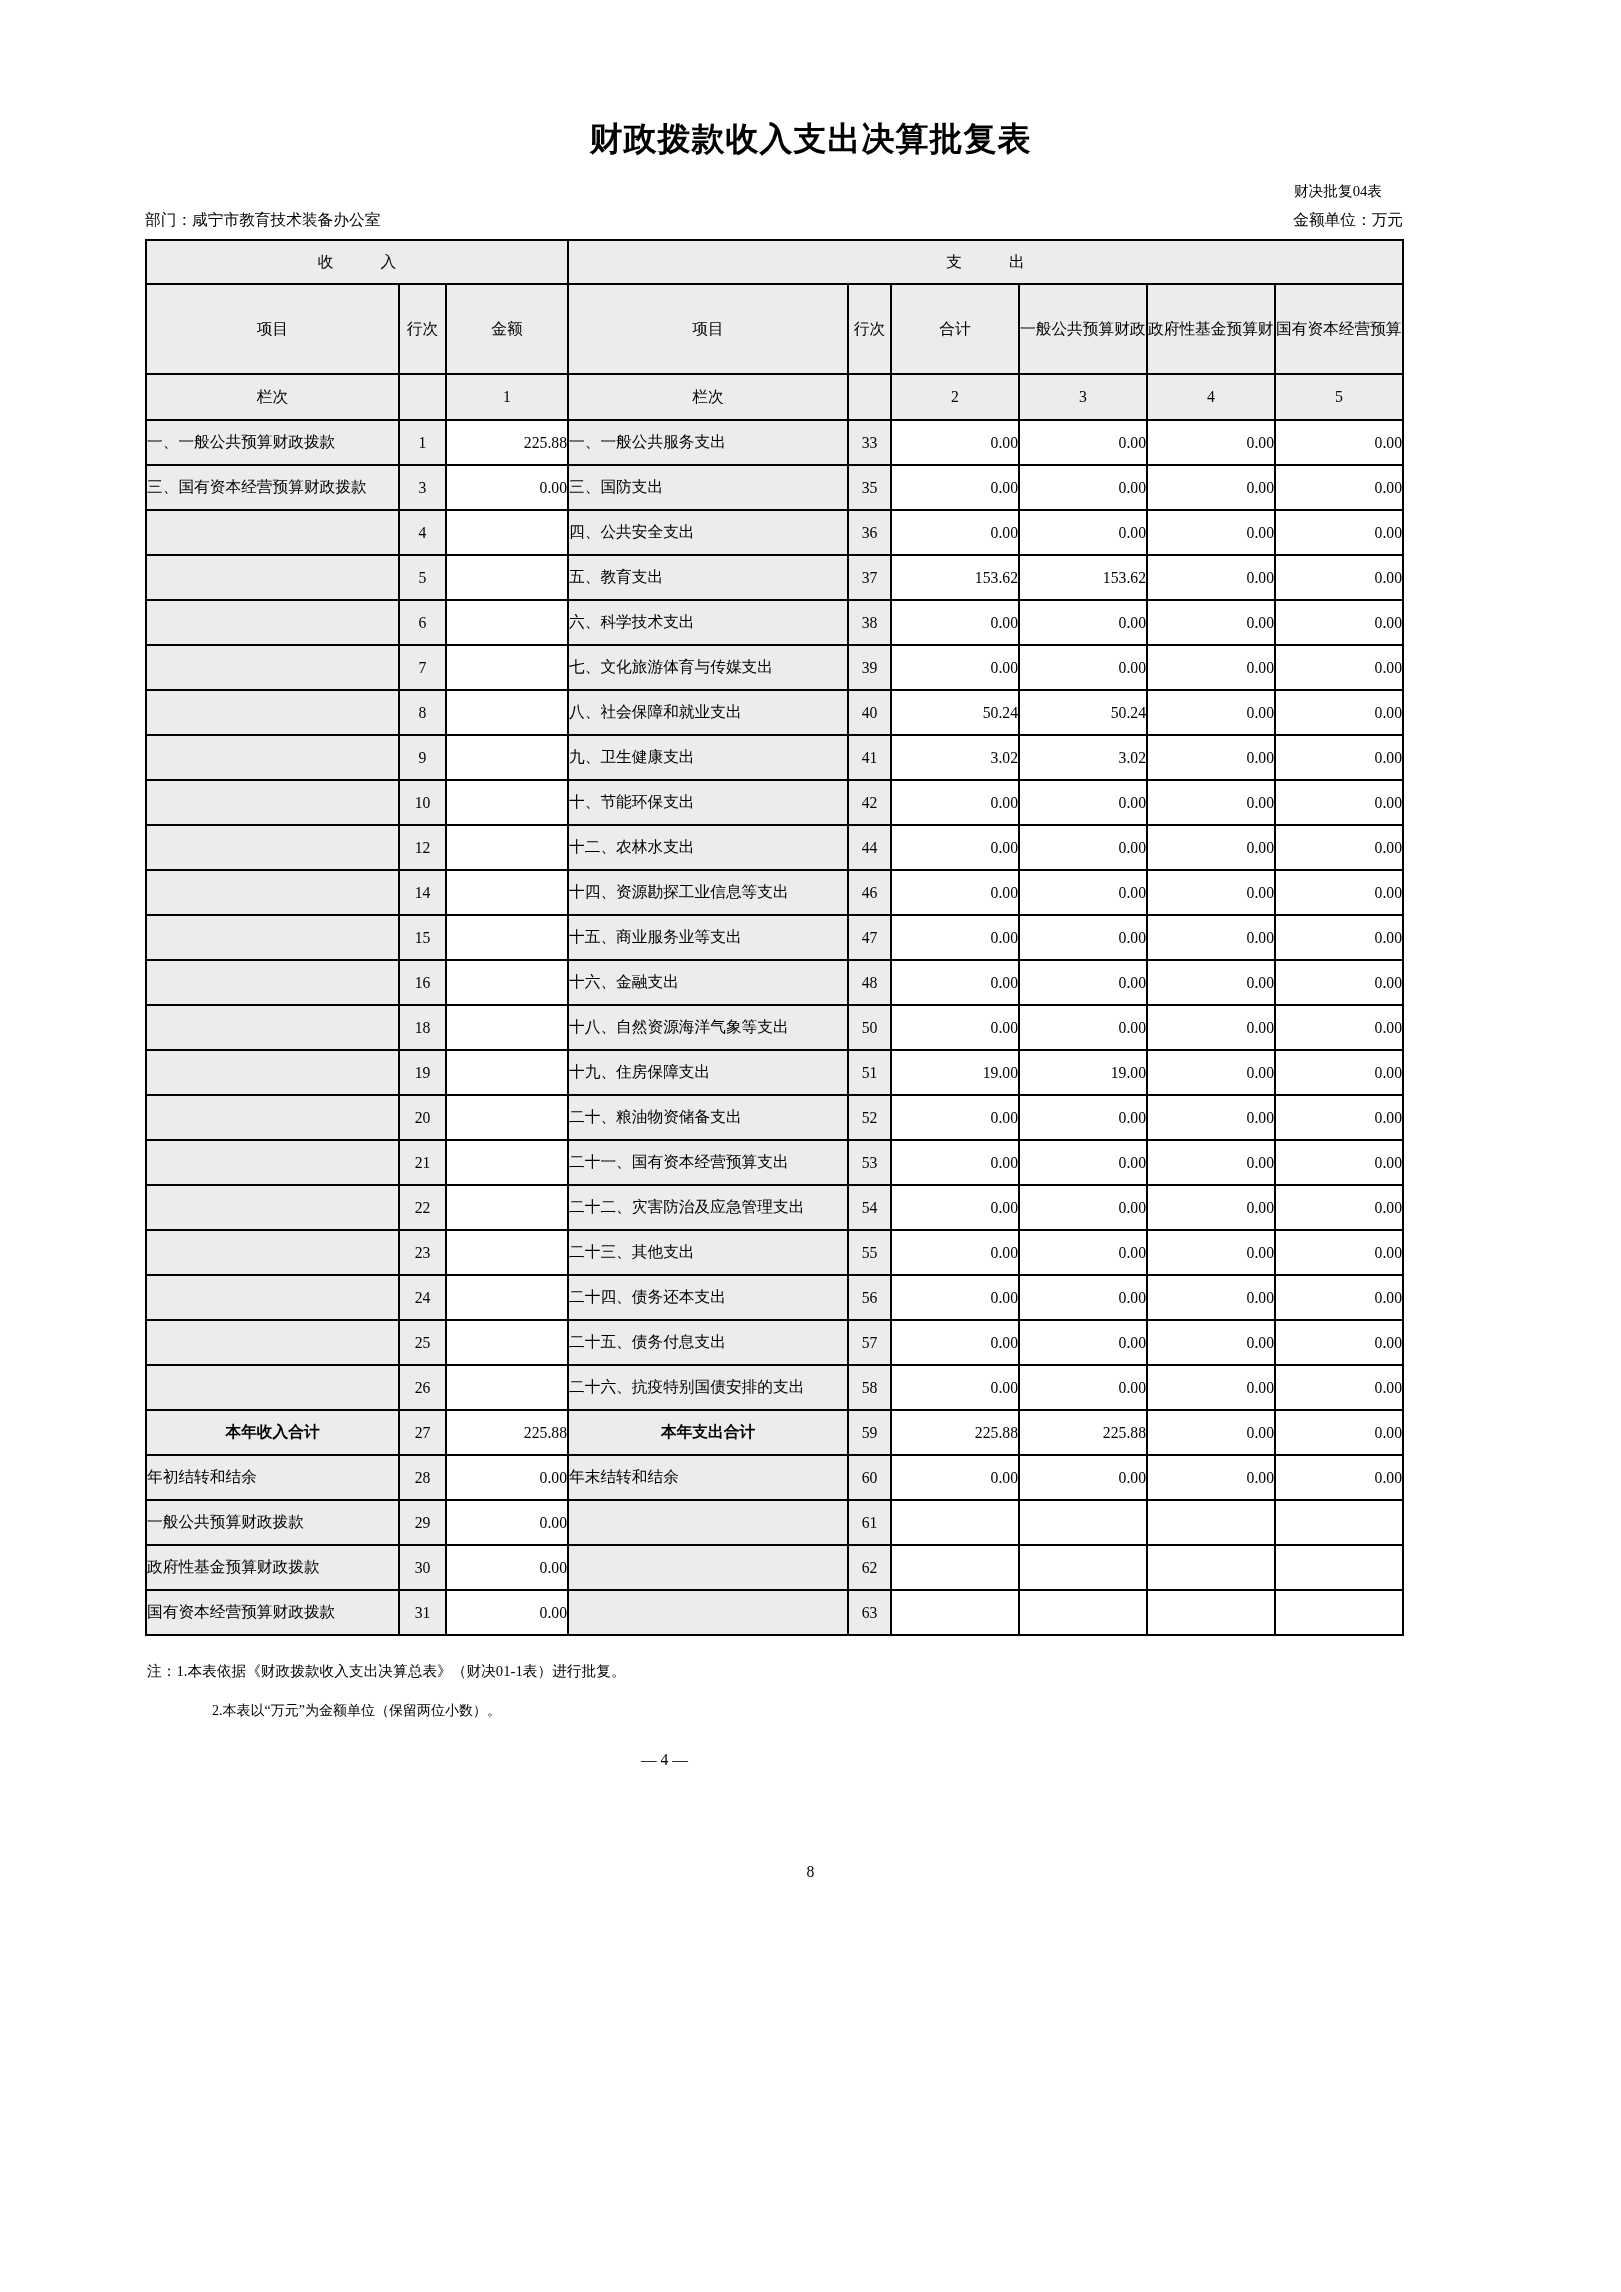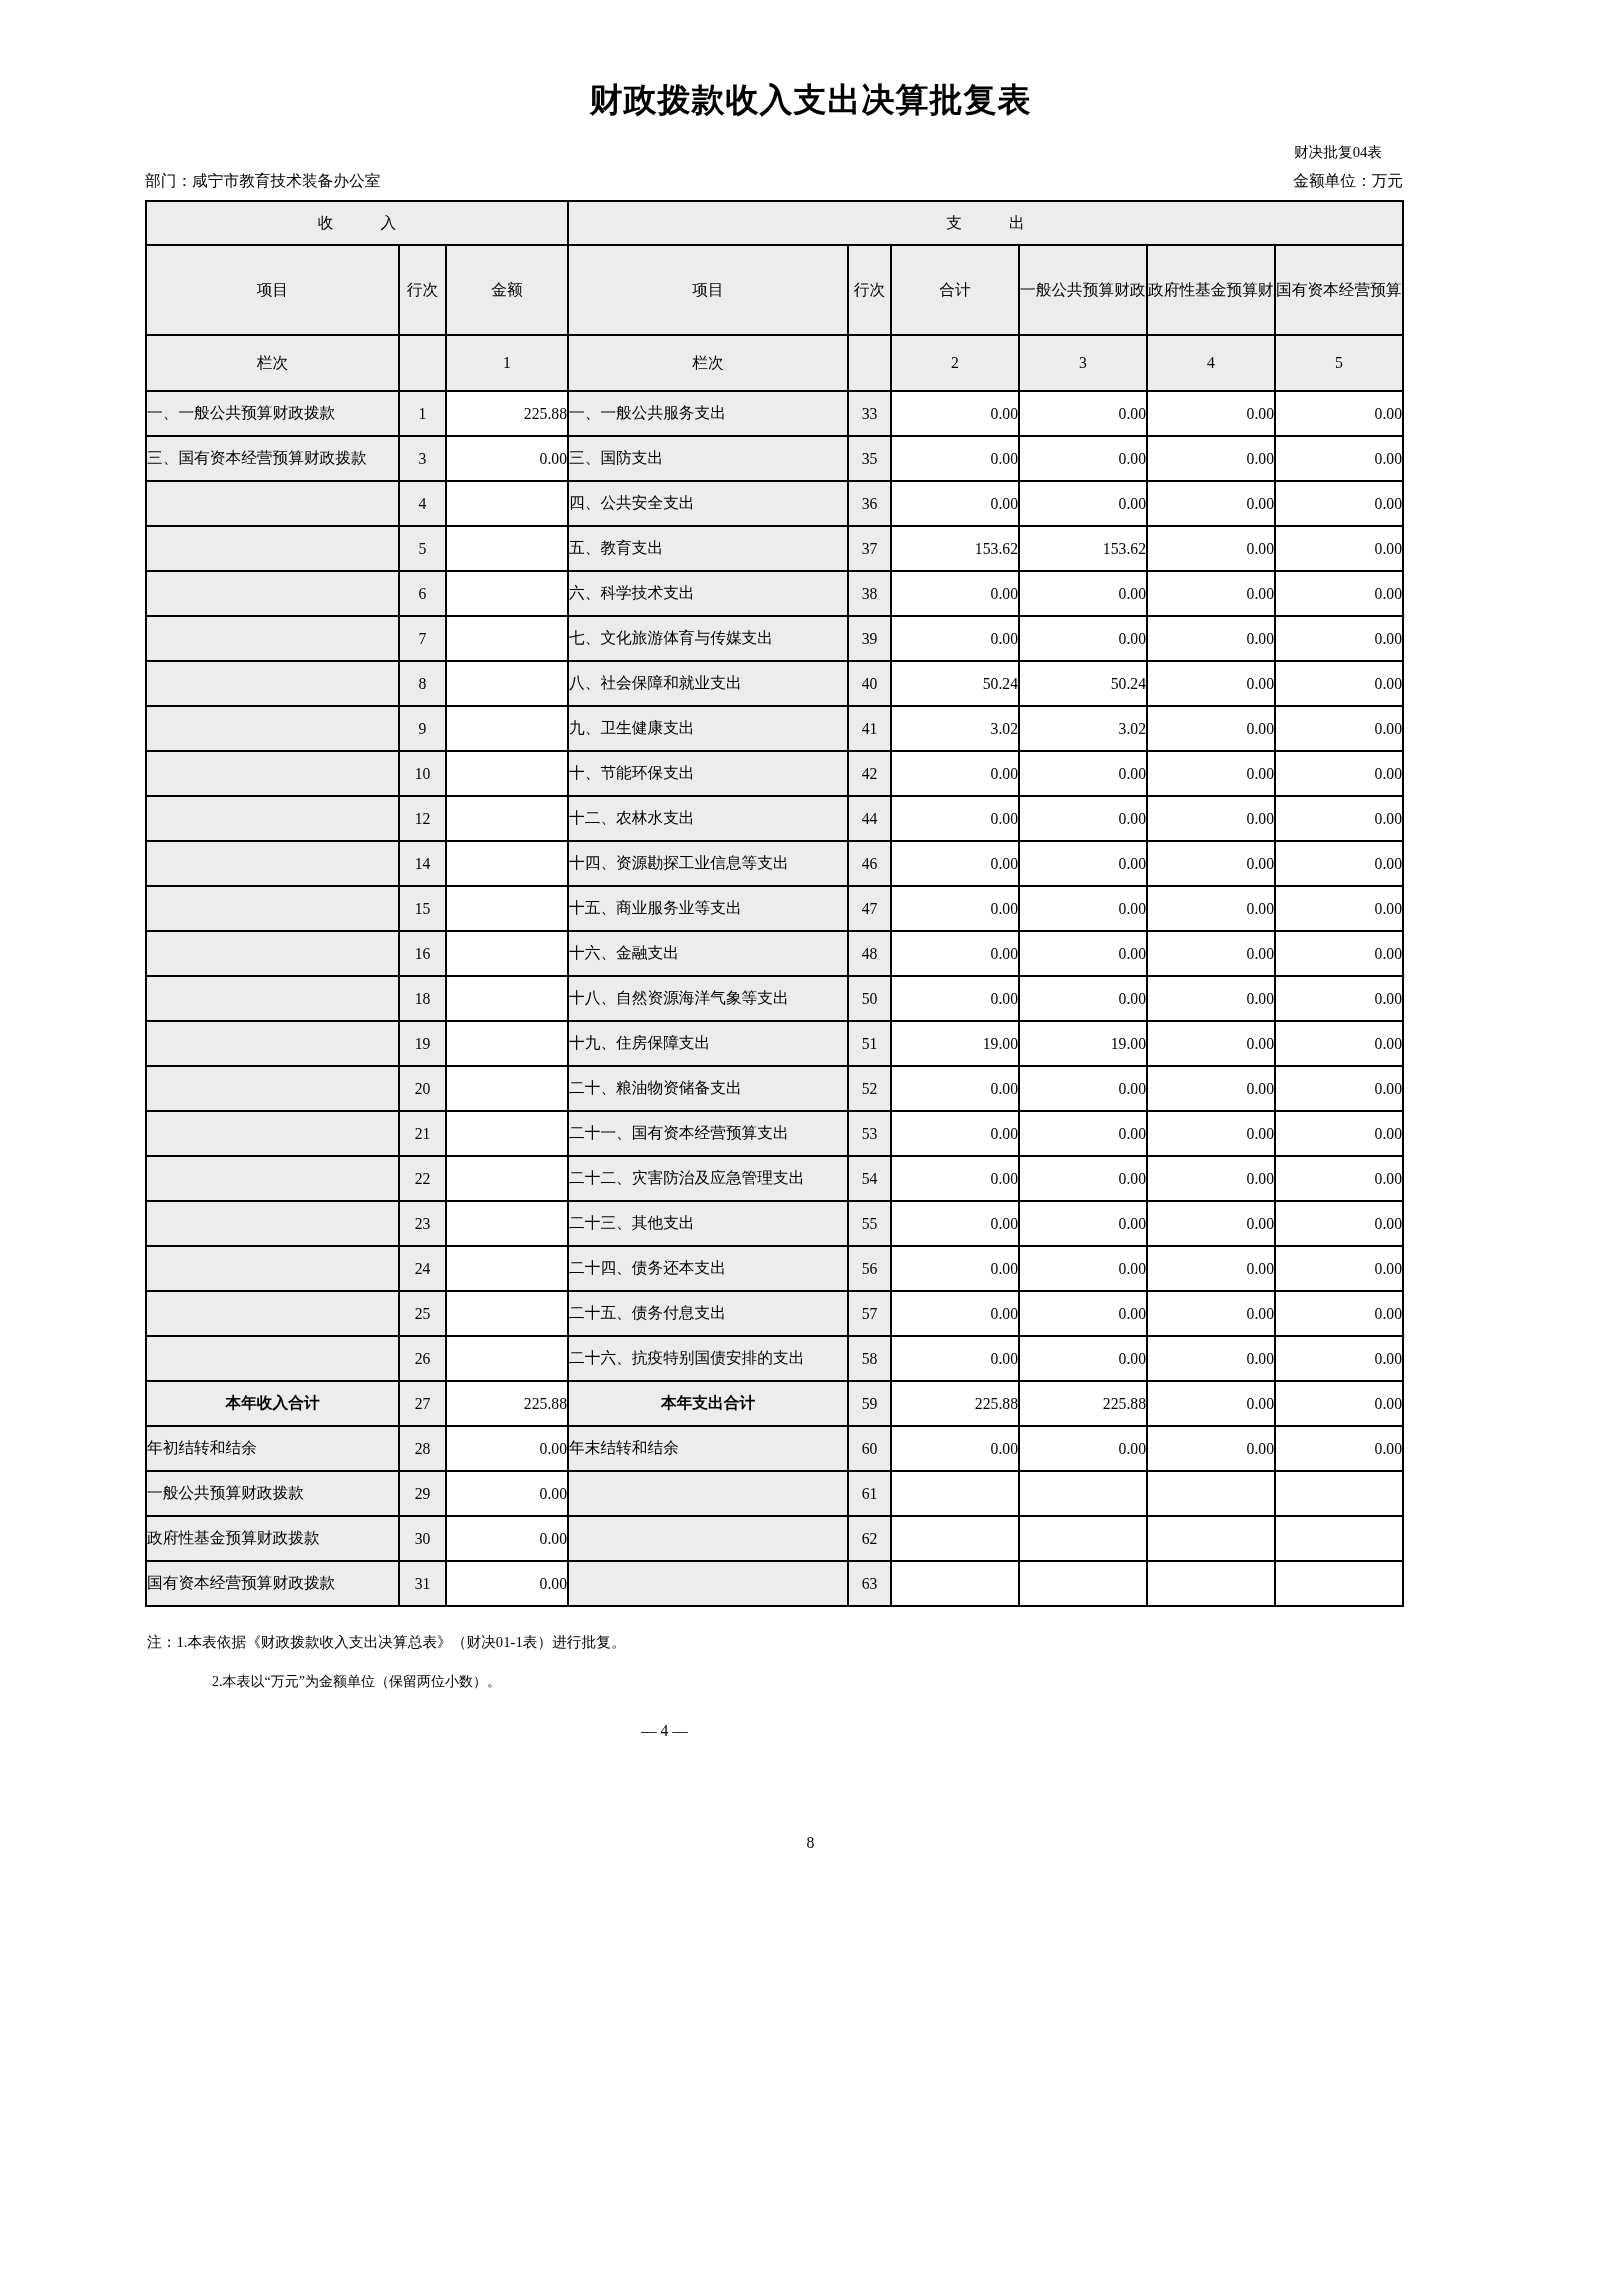--- a/index.html
+++ b/index.html
@@ -2,21 +2,21 @@
 <html><head>
 <meta charset="utf-8">
 <style>
   html,body { margin:0; padding:0; background:#888; }
   .page {
     position:relative;
     width:1621px; height:2293px;
     margin:0 auto;
     background:#ffffff;
     box-sizing:border-box;
-    padding-top:78px;
+    padding-top:117px;
     font-family:"Liberation Serif","DejaVu Serif",serif;
     color:#000;
   }
   .title {
     text-align:center;
     font-size:33px;
     font-weight:bold;
     letter-spacing:1px;
     margin:0;
   }
@@ -41,21 +41,21 @@
   }
   table.budget th, table.budget td {
     border:2px solid #000;
     padding:0;
     overflow:hidden;
     white-space:nowrap;
   }
   table.budget th { font-weight:normal; background:#ececec; text-align:center; }
   tr.h1 { height:44px; }
   tr.h2 { height:90px; }
-  tr.h3 { height:56px; }
+  tr.h3 { height:46px; }
   tbody tr { height:45px; }
   th.multi { white-space:normal; padding:0 13.7px; line-height:21.6px; }
   td.lab { background:#ececec; }
   td.num { background:#ffffff; text-align:right; padding-right:4.9px; }
   td.item { text-align:left; padding-left:3.9px; }
   td.rowno { text-align:center; }
   td.bold-center { text-align:center; font-weight:bold; padding-left:0; }
   td.indent { padding-left:35px; }
   .thick-l { border-left:2.9px solid #000 !important; }
   thead tr.h3 th { border-bottom:2.9px solid #000; }

